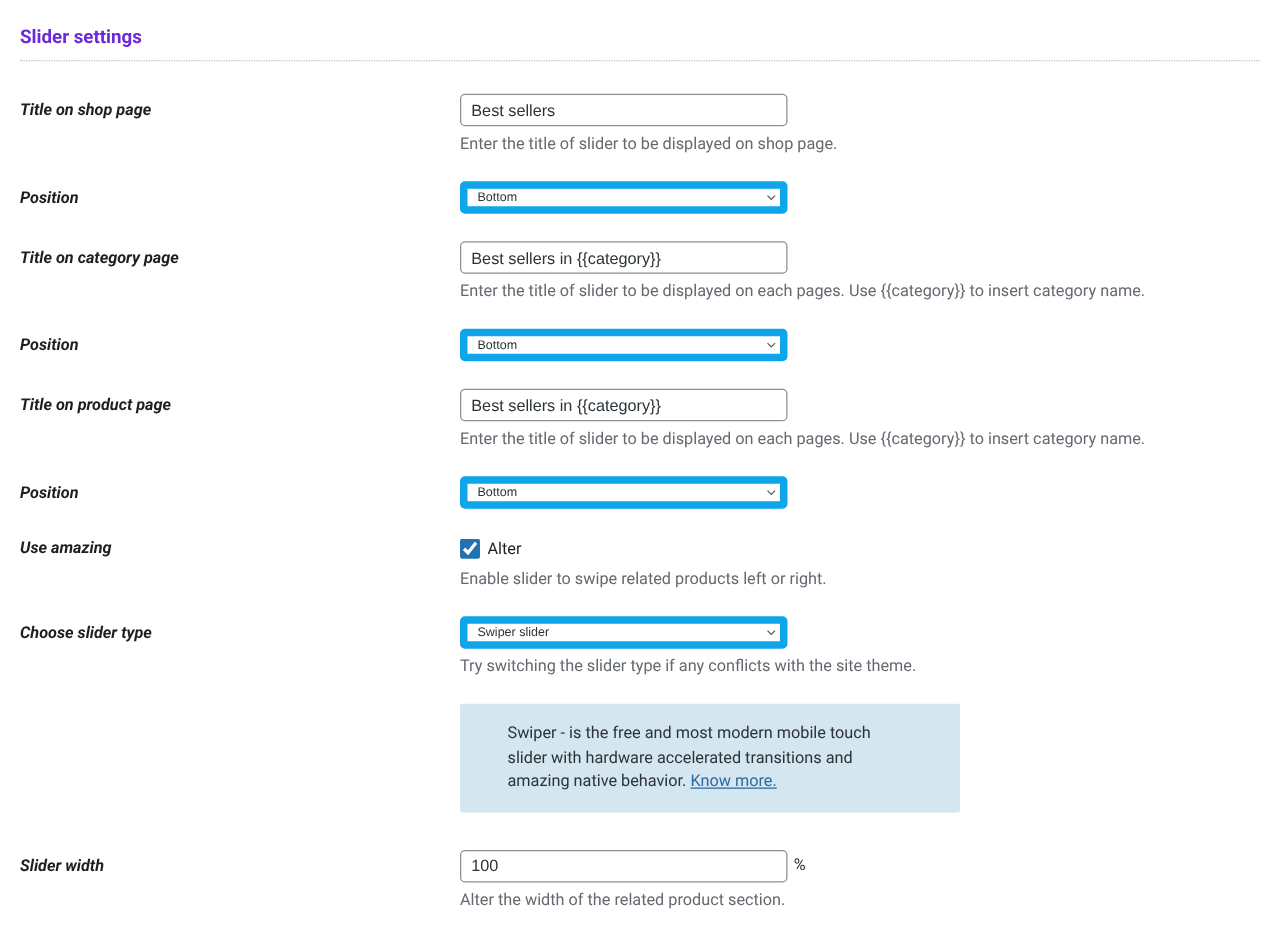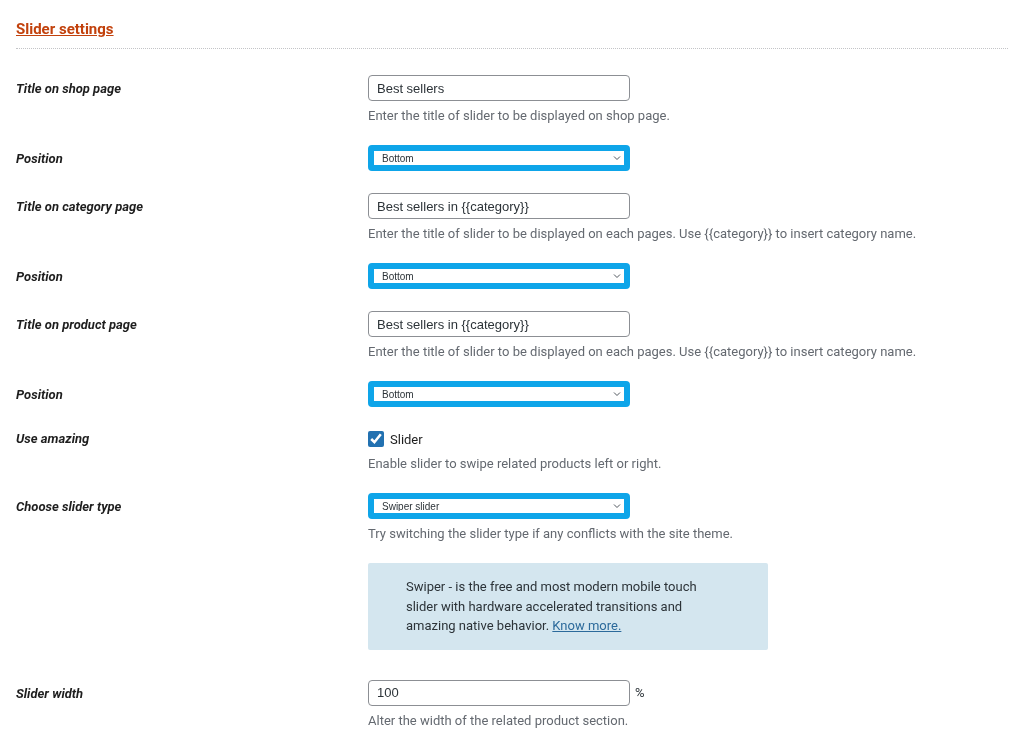--- a/index.html
+++ b/index.html
@@ -7,23 +7,22 @@
     margin: 0;
     padding: 20px 16px;
     font-family: -apple-system, BlinkMacSystemFont, "Segoe UI", Roboto, "Helvetica Neue", Arial, sans-serif;
     font-size: 13px;
     color: #1e1e1e;
     background: #fff;
   }
   .section-title {
     font-size: 15px;
     font-weight: 700;
-    color: #c2410c;
+    color: #6d28d9;
     margin: 0 0 10px 0;
-    text-decoration: underline;
   }
   .divider {
     border: none;
     border-top: 1px dotted #c3c4c7;
     margin: 0 0 26px 0;
   }
   .form-row {
     display: flex;
     align-items: flex-start;
     margin-bottom: 22px;
@@ -191,21 +190,21 @@
         </svg>
     </div>
   </div>
 </div>
 
 <div class="form-row">
   <div class="label-col" style="padding-top:2px;">Use amazing</div>
   <div class="control-col">
     <div class="checkbox-row">
       <input type="checkbox" checked="" style="">
-      <span class="checkbox-label">Slider</span>
+      <span class="checkbox-label">Alter</span>
     </div>
     <div class="description">Enable slider to swipe related products left or right.</div>
   </div>
 </div>
 
 <div class="form-row">
   <div class="label-col">Choose slider type</div>
   <div class="control-col">
     <div class="select-wrap">
       <select>

